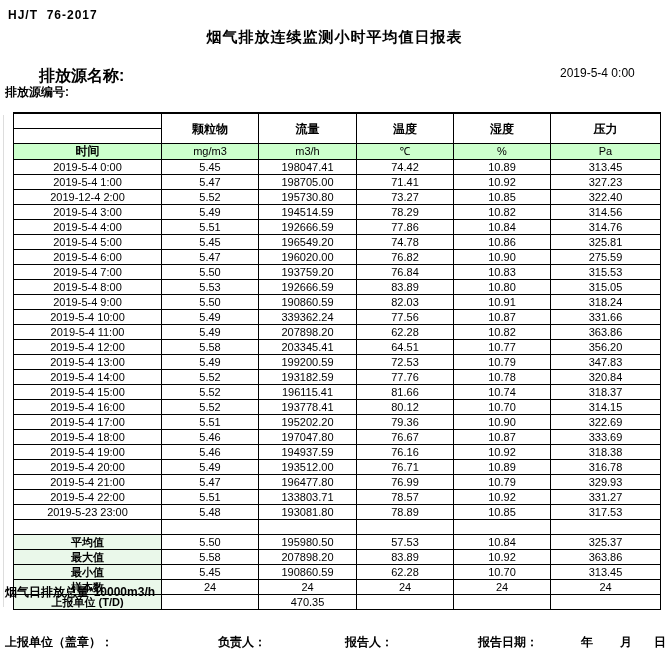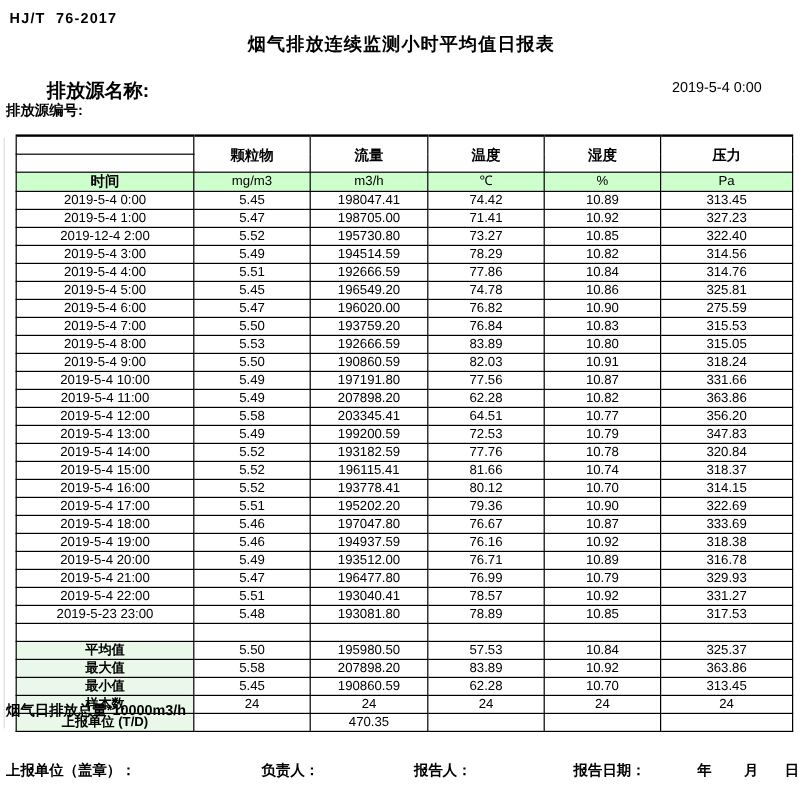--- a/index.html
+++ b/index.html
@@ -202,21 +202,21 @@
         <td>2019-5-4 9:00</td>
         <td>5.50</td>
         <td>190860.59</td>
         <td>82.03</td>
         <td>10.91</td>
         <td>318.24</td>
       </tr>
       <tr>
         <td>2019-5-4 10:00</td>
         <td>5.49</td>
-        <td>197191.80</td>
+        <td>339362.24</td>
         <td>77.56</td>
         <td>10.87</td>
         <td>331.66</td>
       </tr>
       <tr>
         <td>2019-5-4 11:00</td>
         <td>5.49</td>
         <td>207898.20</td>
         <td>62.28</td>
         <td>10.82</td>
@@ -298,21 +298,21 @@
         <td>2019-5-4 21:00</td>
         <td>5.47</td>
         <td>196477.80</td>
         <td>76.99</td>
         <td>10.79</td>
         <td>329.93</td>
       </tr>
       <tr>
         <td>2019-5-4 22:00</td>
         <td>5.51</td>
-        <td>193040.41</td>
+        <td>133803.71</td>
         <td>78.57</td>
         <td>10.92</td>
         <td>331.27</td>
       </tr>
       <tr>
         <td>2019-5-23 23:00</td>
         <td>5.48</td>
         <td>193081.80</td>
         <td>78.89</td>
         <td>10.85</td>

